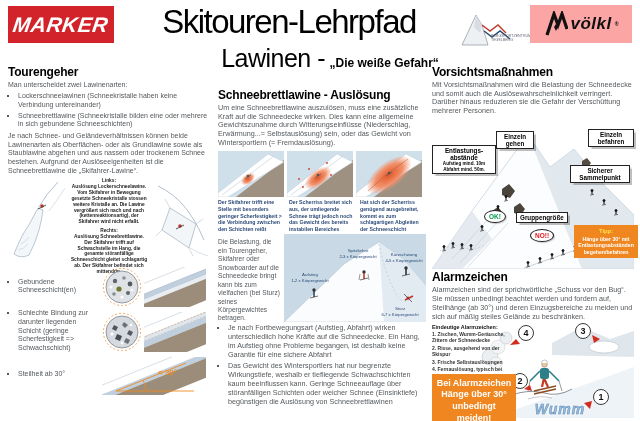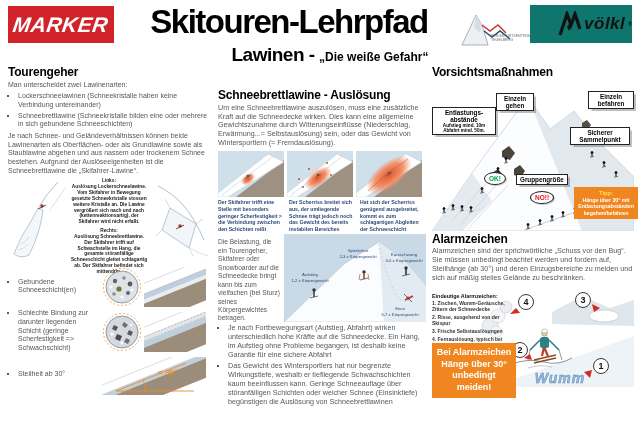--- a/index.html
+++ b/index.html
@@ -5,29 +5,29 @@
   html,body{margin:0;padding:0;background:#888}
   .poster{position:relative;width:640px;height:421px;background:#fff;
           font-family:"Liberation Sans",sans-serif;overflow:hidden;margin:0 auto}
 
   
   .marker-logo{position:absolute;left:8px;top:6px;width:106px;height:37px;background:#d2232a;
                display:flex;align-items:center;justify-content:center}
   .marker-logo span{color:#fff;font-weight:800;font-style:italic;font-size:21px;
                letter-spacing:.5px;transform:skewX(-8deg)}
   .main-title{position:absolute;left:116px;top:3px;width:346px;text-align:center;
-              font-size:33px;font-weight:700;letter-spacing:-1.5px;color:#000;white-space:nowrap}
+              font-size:33px;font-weight:400;letter-spacing:-1.5px;color:#000;white-space:nowrap}
   .bergsport{position:absolute;left:452px;top:9px;width:78px;height:40px}
   .bs-text{position:absolute;left:39px;top:25px;font-size:3.6px;color:#667;line-height:1.25;white-space:nowrap}
-  .voelkl-logo{position:absolute;left:530px;top:5px;width:102px;height:38px;background:#0f766e;
-               display:flex;align-items:center;justify-content:flex-end;gap:3px}
+  .voelkl-logo{position:absolute;left:530px;top:5px;width:102px;height:38px;background:#fca5a5;
+               display:flex;align-items:center;justify-content:center;gap:3px}
   .voelkl-logo .vtext{font-weight:800;font-style:italic;font-size:17px;letter-spacing:.5px;color:#111}
   .voelkl-logo sup{font-size:5px;font-weight:700}
   .subtitle{position:absolute;left:150px;top:44px;width:360px;text-align:center;color:#000}
-  .subtitle .s1{font-size:19px;font-weight:700;letter-spacing:-.5px}
+  .subtitle .s1{font-size:25px;font-weight:400;letter-spacing:-.5px}
   .subtitle .s2{font-size:12px;font-weight:700}
 
   
   .col{position:absolute;top:64px}
   .col-left{left:8px;width:202px}
   .col-mid{left:218px;width:208px}
   .col-right{left:432px;width:202px}
   .h2{font-size:12px;font-weight:800;color:#000;margin:2px 0 2px;line-height:1.05;letter-spacing:-.2px}
   .h2.big{font-size:13px;margin-top:4px}
   .txt{font-size:7px;line-height:1.24;color:#54585c;margin:0 0 3px}
@@ -334,20 +334,21 @@
     </div>
 
     <ul class="sq">
       <li>Je nach Fortbewegungsart (Aufstieg, Abfahrt) wirken unterschiedlich hohe Kräfte auf die Schneedecke. Ein Hang, im Aufstieg ohne Probleme begangen, ist deshalb keine Garantie für eine sichere Abfahrt</li>
       <li>Das Gewicht des Wintersportlers hat nur begrenzte Wirkungstiefe, weshalb er tiefliegende Schwachschichten kaum beeinflussen kann. Geringe Schneeauflage über störanfälligen Schichten oder weicher Schnee (Einsinktiefe) begünstigen die Auslösung von Schneebrettlawinen</li>
     </ul>
   </div>
 
   <div class="col col-right">
     <div class="h2">Vorsichtsmaßnahmen</div>
+    <p class="txt">Mit Vorsichtsmaßnahmen wird die Belastung der Schneedecke und somit auch die Auslösewahrscheinlichkeit verringert. Darüber hinaus reduzieren sie die Gefahr der Verschüttung mehrerer Personen.</p>
 
     <div class="mountain-wrap">
       <svg width="202" height="150" viewBox="0 0 202 150">
         <defs>
           <g id="fig" stroke="#111" fill="#111">
             <circle cx="0" cy="-2.4" r="1"></circle>
               <path d="M0,-1.2 L0,1.6" stroke-width="1.1"></path>
             <path d="M-2,2.2 L2,1.4" stroke-width="0.5"></path>
           </g>
         </defs>
@@ -392,21 +393,21 @@
       <div class="lbox" style="left:84px;top:93px;white-space:nowrap">Gruppengröße</div>
       <div class="bubble ok" style="left:52px;top:91px">OK!</div>
       <div class="bubble no" style="left:98px;top:110px">NO!!</div>
       <div class="tipp" style="left:142px;top:106px">
         <span class="tipptitle">Tipp:</span>
         <span>Hänge über 30° mit Entlastungsabständen begehen/befahren</span>
       </div>
     </div>
 
     <div class="h2">Alarmzeichen</div>
-    <p class="txt" style="margin-bottom:9px">Alarmzeichen sind der sprichwörtliche „Schuss vor den Bug“. Sie müssen unbedingt beachtet werden und fordern auf, Steilhänge (ab 30°) und deren Einzugsbereiche zu meiden und sich auf mäßig steiles Gelände zu beschränken.</p>
+    <p class="txt" style="margin-bottom:1px">Alarmzeichen sind der sprichwörtliche „Schuss vor den Bug“. Sie müssen unbedingt beachtet werden und fordern auf, Steilhänge (ab 30°) und deren Einzugsbereiche zu meiden und sich auf mäßig steiles Gelände zu beschränken.</p>
 
     <div class="alarm">
       <svg width="202" height="95" viewBox="0 0 202 95">
         <rect width="202" height="95" fill="#fff"></rect>
         <path d="M120,20 L150,4 L178,16 L202,8 L202,34 L120,32 Z" fill="#dfe6ec"></path>
         <ellipse cx="172" cy="24" rx="15" ry="6" fill="#fff" stroke="#b5c0ca" stroke-width="0.6"></ellipse>
         <polygon points="60,95 202,44 202,95" fill="#eef3f7"></polygon>
         <circle cx="58" cy="34" r="8" fill="#eceff1" stroke="#b9bfc4" stroke-width="0.5"></circle>
         <circle cx="66" cy="24" r="7" fill="#f3f5f6" stroke="#c4c9cd" stroke-width="0.5"></circle>
         <circle cx="74" cy="15" r="6" fill="#eceff1" stroke="#b9bfc4" stroke-width="0.5"></circle>

